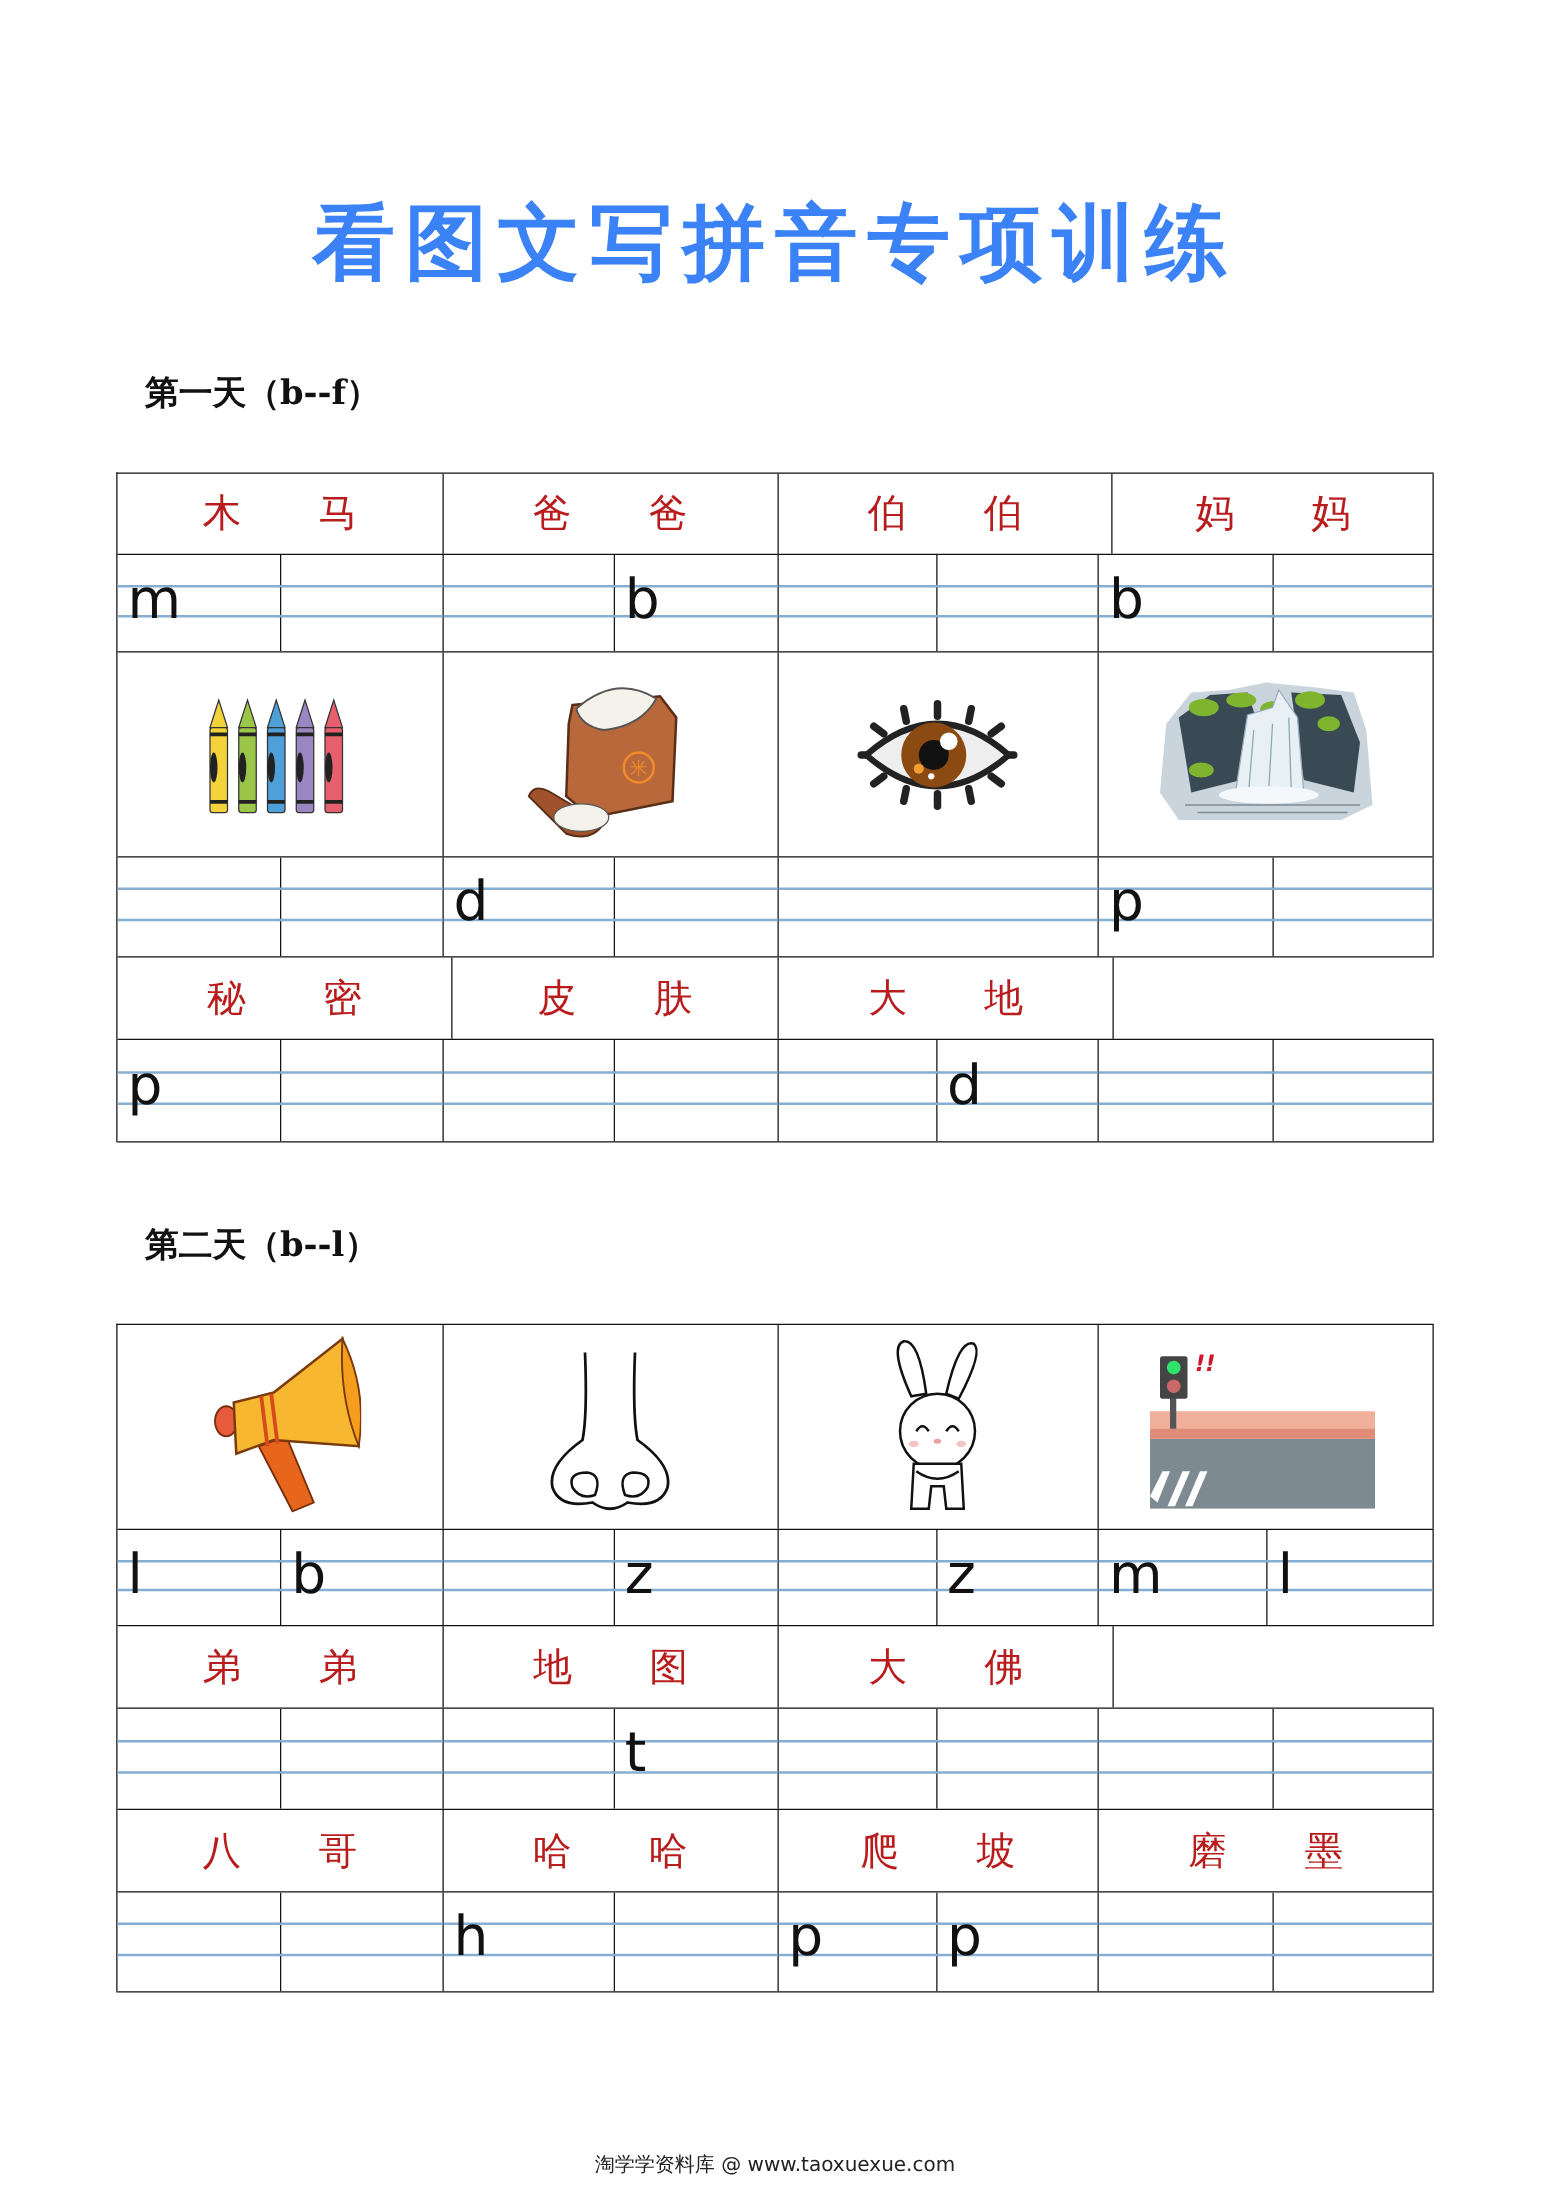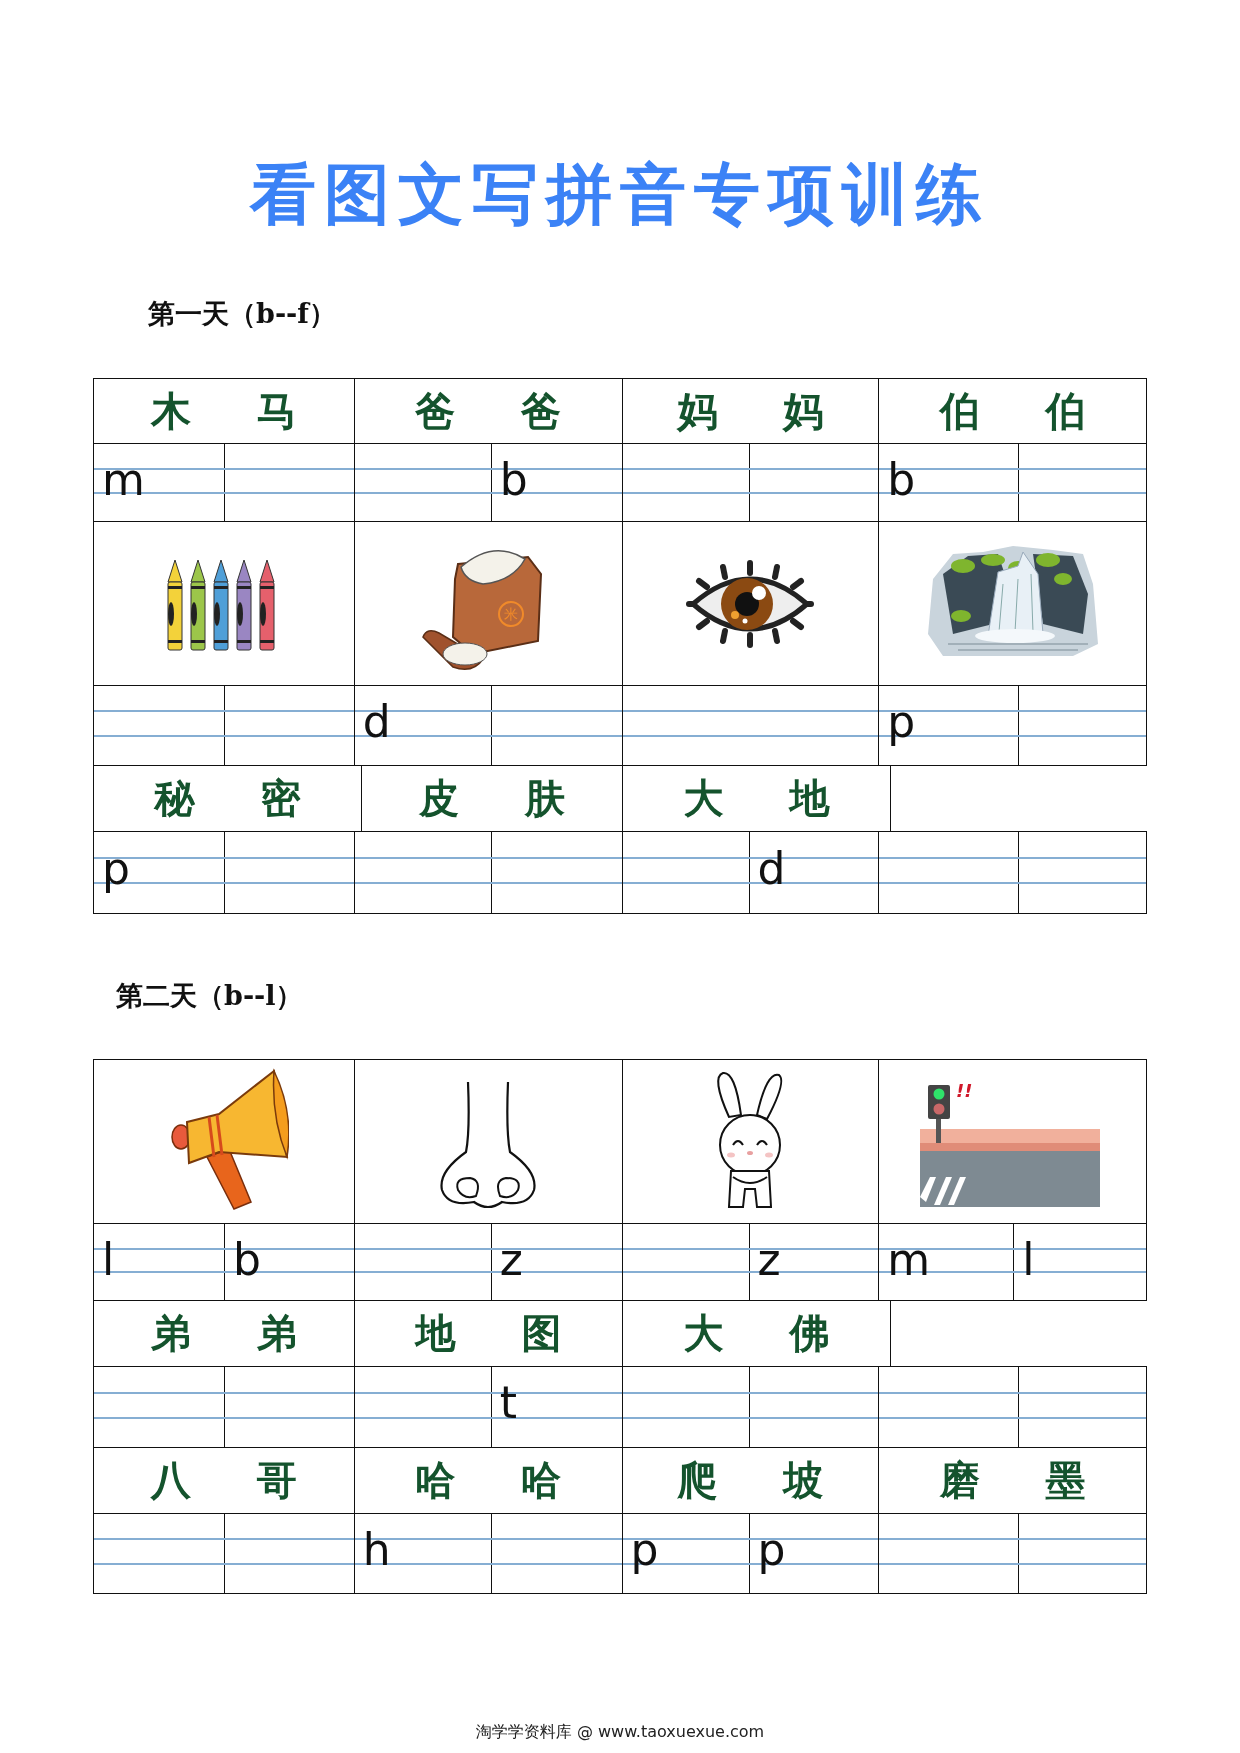--- a/index.html
+++ b/index.html
@@ -15,21 +15,21 @@
     position: absolute; left: 116px;
     font-family: "DejaVu Serif", serif; font-weight: bold; font-size: 27px; color: #111;
   }
 
   .grid { position: absolute; left: 93px; width: 1054px; border-top: 1.5px solid #111; border-left: 1.5px solid #111; }
   .row { position: relative; display: flex; border-bottom: 1.5px solid #111; }
   .cell { position: relative; border-right: 1.5px solid #111; overflow: hidden; }
   .c0 { width: 261px; } .c1 { width: 268px; text-align: right; } .c2 { width: 257px; } .c3 { width: 268px; }
 
   .hanzi-cell { display: flex; align-items: center; justify-content: center; }
-  .hanzi { font-family: "DejaVu Serif", serif; font-size: 40px; letter-spacing: 26px; padding-left: 26px; color: #14532d; font-weight: bold; }
+  .hanzi { font-family: "DejaVu Serif", serif; font-size: 31px; letter-spacing: 26px; padding-left: 26px; color: #b91c1c; }
 
   .pinyin-cell { display: flex; }
   .half { position: relative; height: 100%; }
   .half + .half { border-left: 1.5px solid #111; }
   .rule { position: absolute; left: -2px; right: -2px; height: 2px; background: #86aed3; }
   .rule.top { top: 31%; }
   .rule.bot { top: 62%; }
   .letter {
     position: absolute; left: 8px; top: 18%;
     font-family: "DejaVu Sans", sans-serif; font-size: 44px; line-height: 1; color: #111;
@@ -40,36 +40,36 @@
   .footer {
     position: absolute; left: 0; top: 1722px; width: 1240px; text-align: center;
     font-family: "DejaVu Sans", sans-serif; font-size: 16px; color: #222;
   }
 </style>
 </head>
 <body>
 
 <div class="title">看图文写拼音专项训练</div>
 
-<div class="section-label" style="top:296px;margin-left:32px;">第一天（b--f）</div>
+<div class="section-label" style="top:296px;">第一天（b--f）</div>
 
 <div class="grid" style="top:378px;">
 
   <div class="row" style="height:65px;">
     <div class="cell c0 hanzi-cell">
         <span class="hanzi">木 马</span>
       </div>
     <div class="cell c1 hanzi-cell">
         <span class="hanzi">爸 爸</span>
       </div>
+    <div class="cell c3 hanzi-cell">
+        <span class="hanzi">伯 伯</span>
+      </div>
     <div class="cell c2 hanzi-cell">
         <span class="hanzi">妈 妈</span>
-      </div>
-    <div class="cell c3 hanzi-cell">
-        <span class="hanzi">伯 伯</span>
       </div>
   </div>
 
   <div class="row" style="height:78px;">
     <div class="cell c0 pinyin-cell">
       <div class="half" style="width:130px;">
           <div class="rule top"></div>
           <div class="rule bot"></div>
           <span class="letter">m</span>
         </div>

